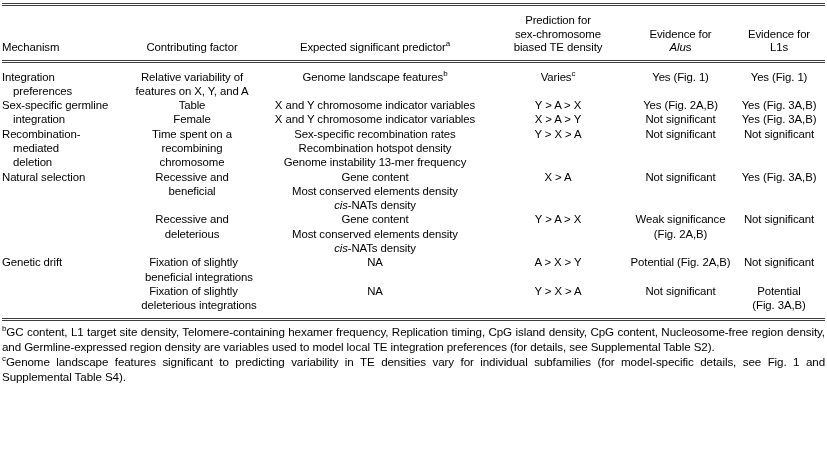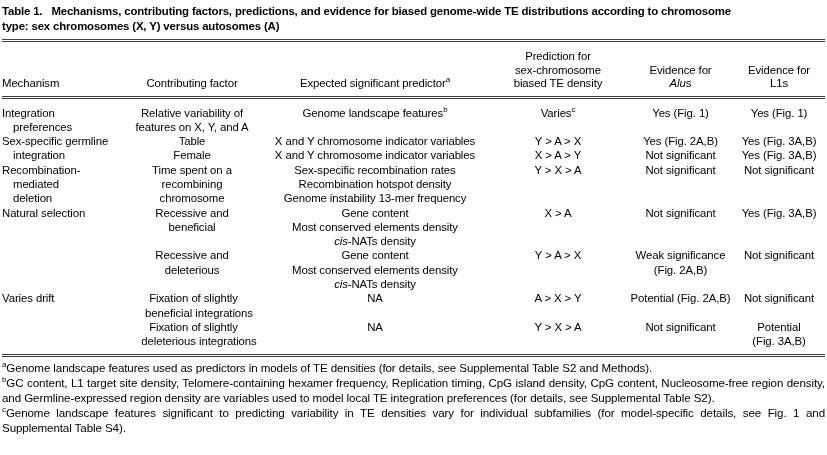--- a/index.html
+++ b/index.html
@@ -49,23 +49,20 @@
   }
   .footnotes p{margin:0;}
   sup{font-size:8px;line-height:0;}
   i{font-style:italic;}
 </style>
 </head>
 <body>
 
 <div class="page">
 
-  <div class="title"><span class="title-label">Table 1.</span><span class="title-text">Mechanisms, contributing factors, predictions, and evidence for biased genome-wide TE distributions according to chromosome
-type: sex chromosomes (X, Y) versus autosomes (A)</span>
-  </div>
 
   <div class="rule"></div>
 
   <table>
     <colgroup>
       <col style="width:120px">
         <col style="width:140px">
         <col style="width:226px">
       <col style="width:140px">
         <col style="width:105px">
@@ -123,39 +120,38 @@
         </tr>
         <tr>
           <td class="c0"></td>
           <td class="c1">Recessive and<br>deleterious</td>
           <td class="c2">Gene content<br>Most conserved elements density<br><i>cis</i>-NATs density</td>
           <td class="c3">Y &gt; A &gt; X</td>
           <td class="c4">Weak significance<br>(Fig. 2A,B)</td>
           <td class="c5">Not significant</td>
         </tr>
         <tr>
-          <td class="c0">Varies drift</td>
+          <td class="c0">Genetic drift</td>
           <td class="c1">Fixation of slightly<br>beneficial integrations</td>
           <td class="c2">NA</td>
           <td class="c3">A &gt; X &gt; Y</td>
           <td class="c4">Potential (Fig. 2A,B)</td>
           <td class="c5">Not significant</td>
         </tr>
         <tr>
           <td class="c0"></td>
           <td class="c1">Fixation of slightly<br>deleterious integrations</td>
           <td class="c2">NA</td>
           <td class="c3">Y &gt; X &gt; A</td>
           <td class="c4">Not significant</td>
           <td class="c5">Potential<br>(Fig. 3A,B)</td>
         </tr>
       </tbody>
   </table>
 
   <div class="rule"></div>
 
   <div class="footnotes">
-      <p><sup>a</sup>Genome landscape features used as predictors in models of TE densities (for details, see Supplemental Table S2 and Methods).</p>
       <p><sup>b</sup>GC content, L1 target site density, Telomere-containing hexamer frequency, Replication timing, CpG island density, CpG content, Nucleosome-free region density, and Germline-expressed region density are variables used to model local TE integration preferences (for details, see Supplemental Table S2).</p>
       <p><sup>c</sup>Genome landscape features significant to predicting variability in TE densities vary for individual subfamilies (for model-specific details, see Fig. 1 and Supplemental Table S4).</p>
     </div>
 
 </div>
 
 </body></html>

